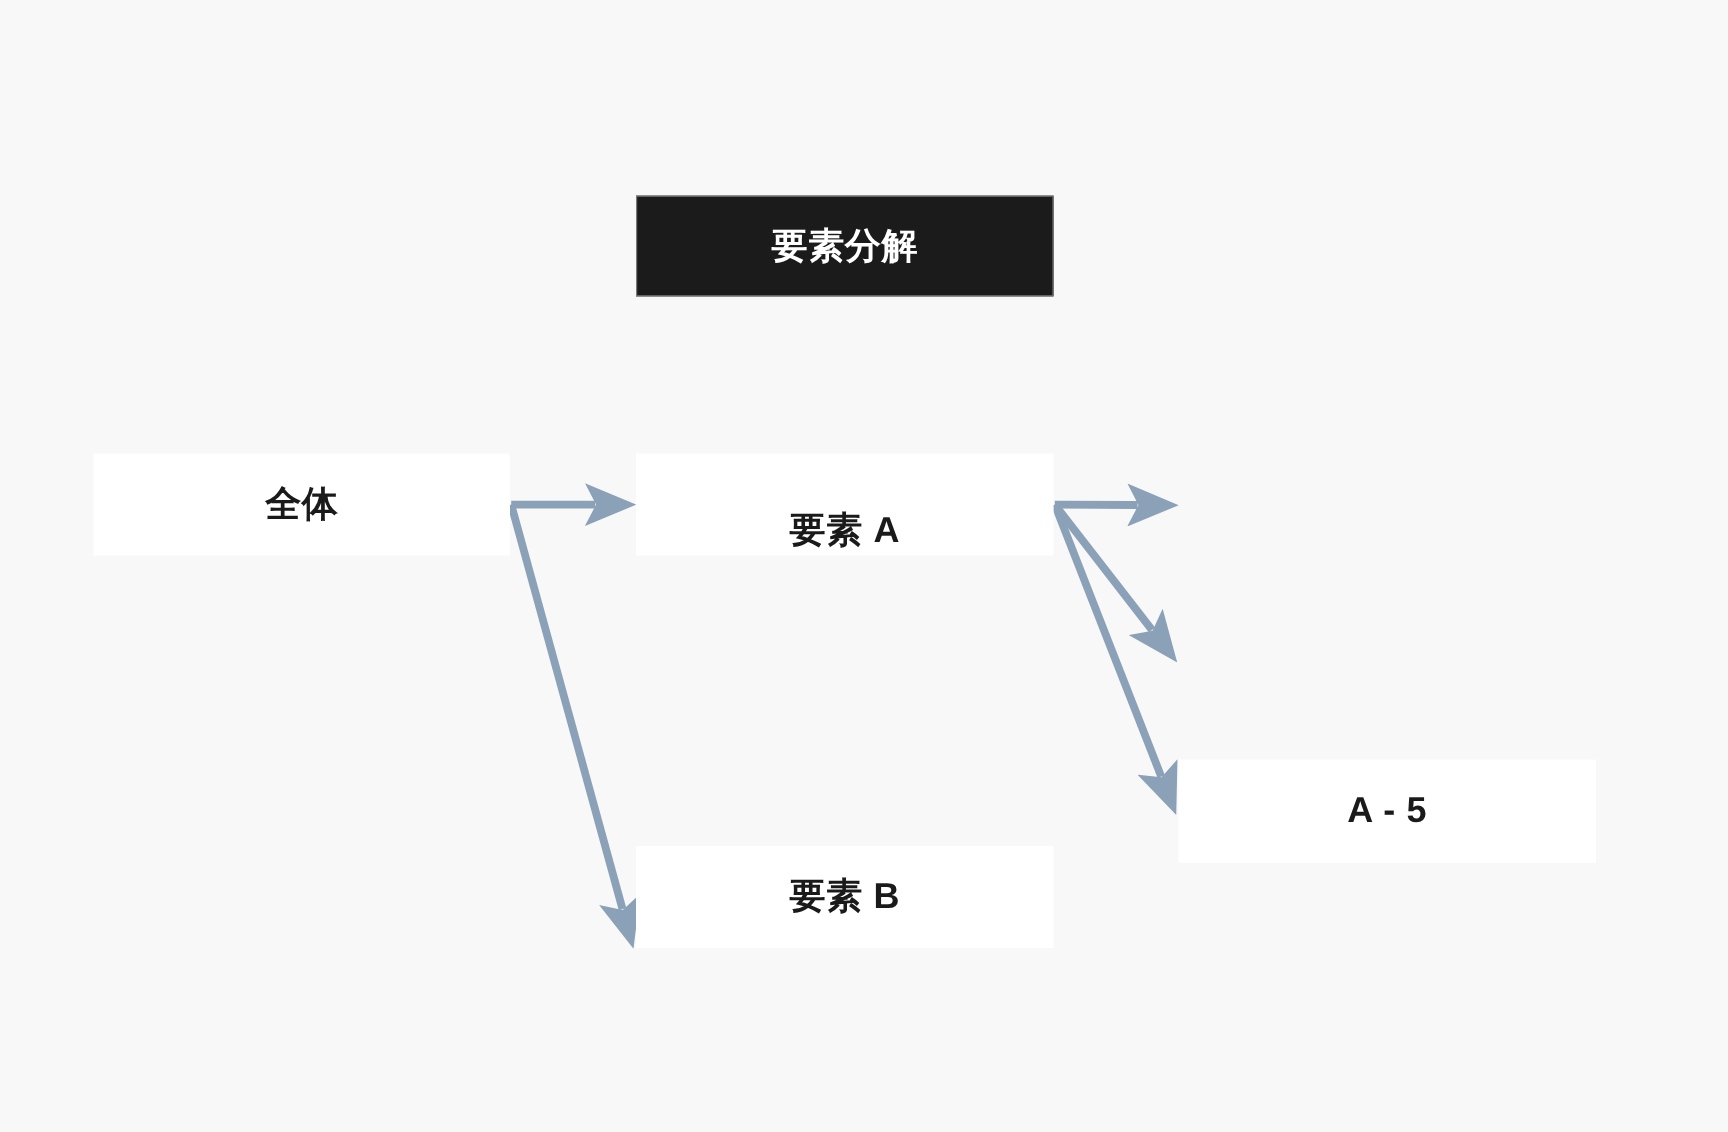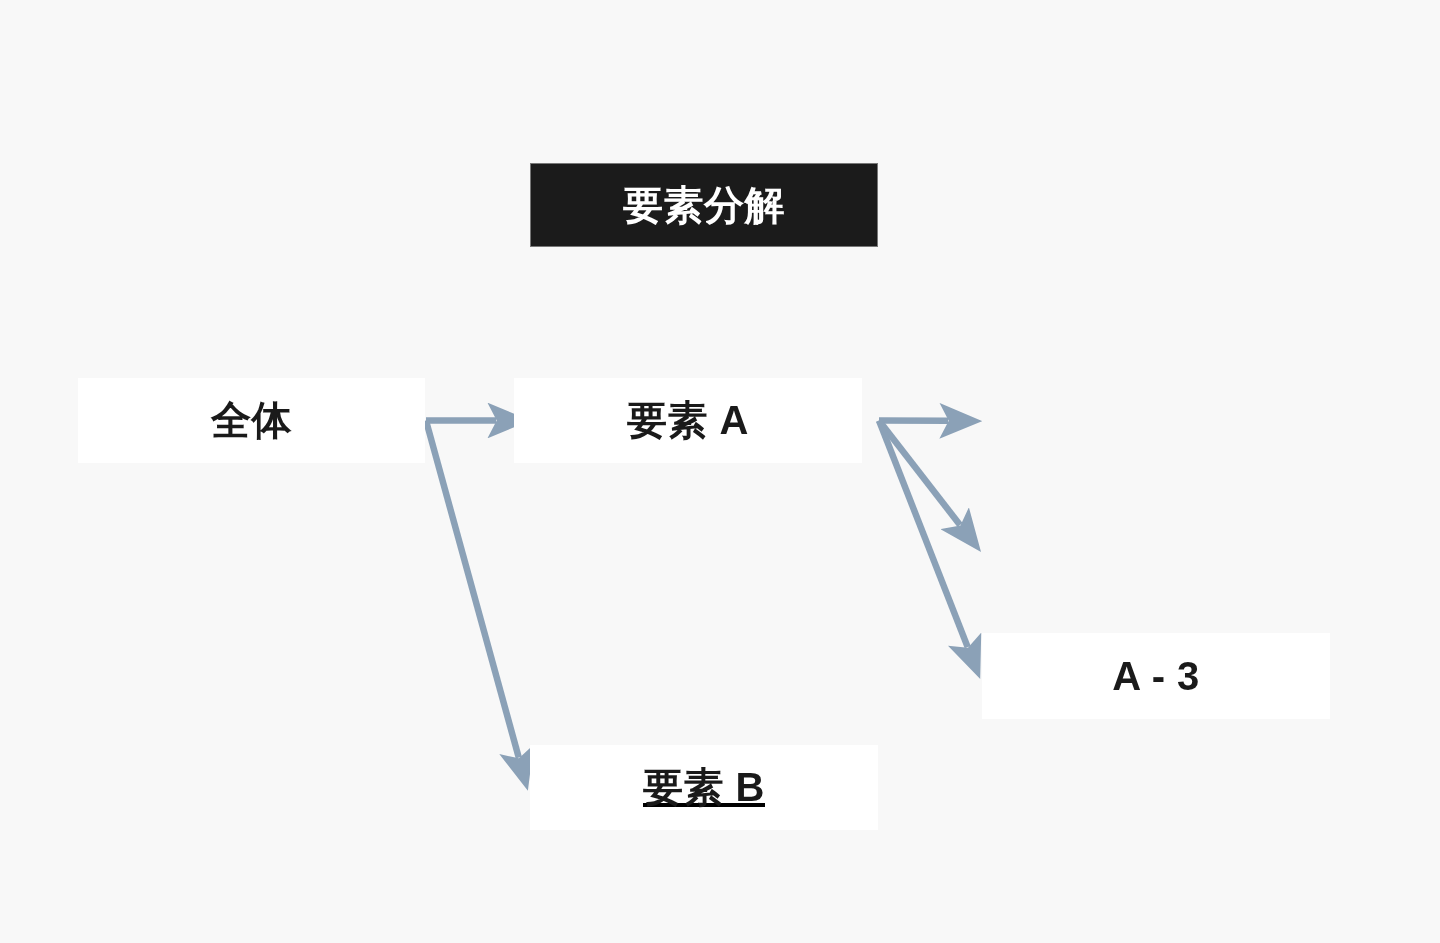--- a/index.html
+++ b/index.html
@@ -28,42 +28,42 @@
   .box {
     position: absolute;
     background: var(--node-fill, #ffffff);
     display: flex;
     align-items: center;
     justify-content: center;
     box-sizing: border-box;
   }
   .label {
     font-weight: bold;
-    font-size: 40px;
+    font-size: 30px;
     color: var(--node-text, #1a1a1a);
     letter-spacing: 0.5px;
     white-space: pre;
   }
   .title-box {
     left: 530px;
     top: 163px;
     width: 348px;
     height: 84px;
     background: var(--title-fill, #1b1b1b);
     border: 1px solid #777777;
   }
   .title-box .label {
     color: var(--title-text, #ffffff);
   }
   .node-zentai { left: 78px;  top: 378px; width: 347px; height: 85px; }
-  .node-yousoA { left: 514px; top: 378px; width: 348px; height: 85px; }
+  .node-yousoA { left: 530px; top: 378px; width: 348px; height: 85px; align-items: flex-end; }
   .node-a1     { left: 982px; top: 379px; width: 348px; height: 84px; }
   .node-a2     { left: 982px; top: 507px; width: 348px; height: 85px; }
   .node-a3     { left: 982px; top: 633px; width: 348px; height: 86px; }
-  .node-yousoB { left: 530px; top: 745px; width: 348px; height: 85px; text-decoration: underline; }
+  .node-yousoB { left: 530px; top: 705px; width: 348px; height: 85px; }
 </style>
 </head>
 <body>
 
 <div class="canvas">
 
   <svg id="arrows" class="arrow-layer" width="1440" height="943" viewBox="0 0 1440 943" xmlns="http://www.w3.org/2000/svg">
     <defs>
       <marker id="head" viewBox="0 0 6 5" refX="1.2" refY="2.5" markerWidth="6.6" markerHeight="5.5" orient="auto" markerUnits="strokeWidth">
         <path id="arrowhead-path" d="M0,0 L6,2.5 L0,5 L1.3,2.5 Z" fill="#8ba1b7"></path>
@@ -84,20 +84,20 @@
     <span class="label">全体</span>
   </div>
 
   <div class="box node-yousoA">
     <span class="label">要素 A</span>
   </div>
 
 
 
   <div class="box node-a3">
-    <span class="label">A - 3</span>
+    <span class="label">A - 5</span>
   </div>
 
   <div class="box node-yousoB">
     <span class="label">要素 B</span>
   </div>
 
 </div>
 
 </body></html>

